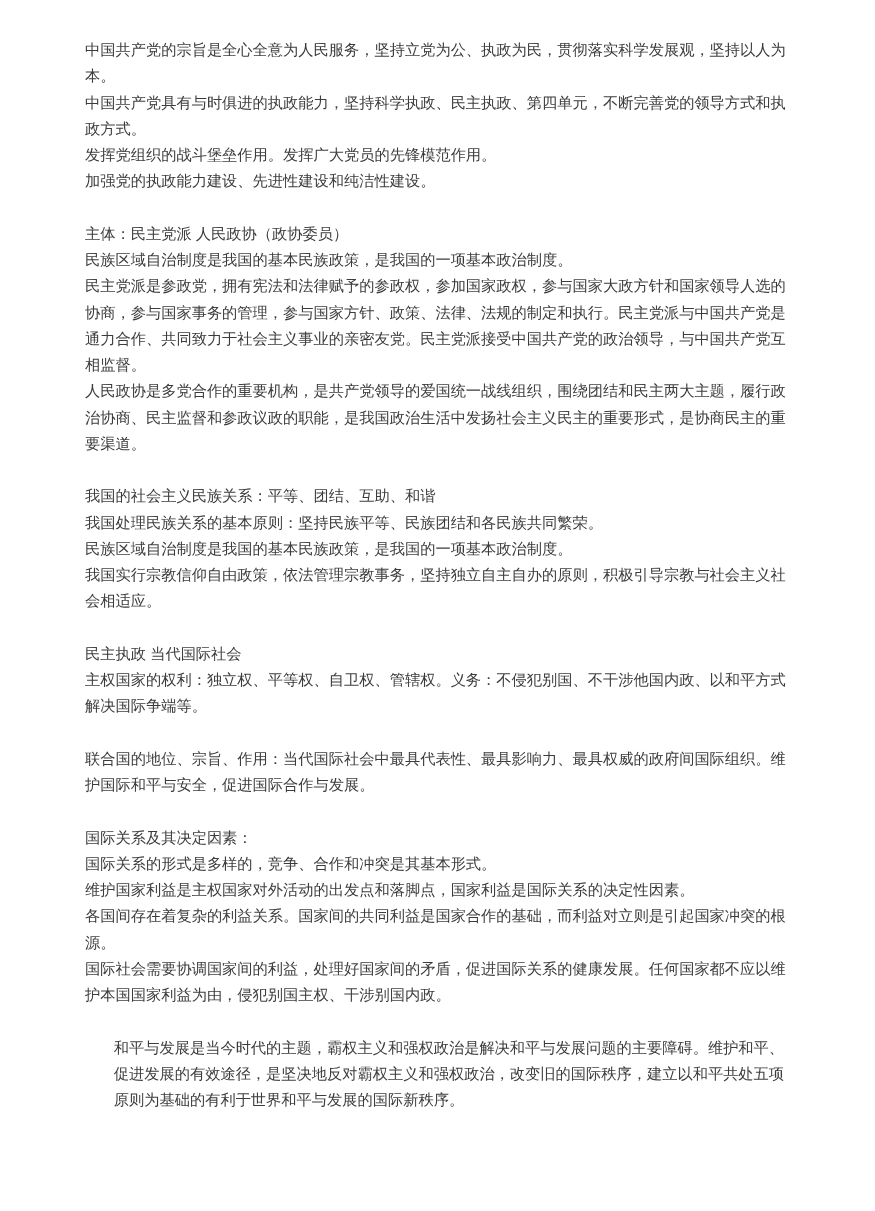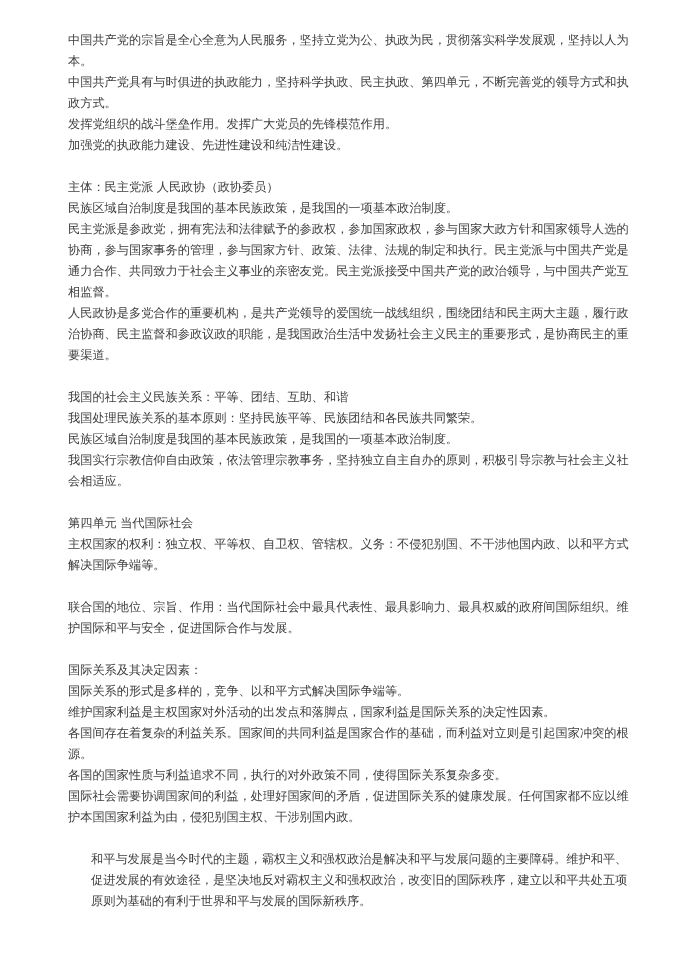--- a/index.html
+++ b/index.html
@@ -59,31 +59,30 @@
         <p>民主党派是参政党，拥有宪法和法律赋予的参政权，参加国家政权，参与国家大政方针和国家领导人选的协商，参与国家事务的管理，参与国家方针、政策、法律、法规的制定和执行。民主党派与中国共产党是通力合作、共同致力于社会主义事业的亲密友党。民主党派接受中国共产党的政治领导，与中国共产党互相监督。</p>
         <p>人民政协是多党合作的重要机构，是共产党领导的爱国统一战线组织，围绕团结和民主两大主题，履行政治协商、民主监督和参政议政的职能，是我国政治生活中发扬社会主义民主的重要形式，是协商民主的重要渠道。</p>
       </section>
       <section>
         <p>我国的社会主义民族关系：平等、团结、互助、和谐</p>
         <p>我国处理民族关系的基本原则：坚持民族平等、民族团结和各民族共同繁荣。</p>
         <p>民族区域自治制度是我国的基本民族政策，是我国的一项基本政治制度。</p>
         <p>我国实行宗教信仰自由政策，依法管理宗教事务，坚持独立自主自办的原则，积极引导宗教与社会主义社会相适应。</p>
       </section>
       <section>
-        <p>第四单元 当代国际社会</p>
+        <p>民主执政 当代国际社会</p>
         <p>主权国家的权利：独立权、平等权、自卫权、管辖权。义务：不侵犯别国、不干涉他国内政、以和平方式解决国际争端等。</p>
       </section>
       <section>
         <p>联合国的地位、宗旨、作用：当代国际社会中最具代表性、最具影响力、最具权威的政府间国际组织。维护国际和平与安全，促进国际合作与发展。</p>
       </section>
       <section>
         <p>国际关系及其决定因素：</p>
-        <p>国际关系的形式是多样的，竞争、以和平方式解决国际争端等。</p>
+        <p>国际关系的形式是多样的，竞争、合作和冲突是其基本形式。</p>
         <p>维护国家利益是主权国家对外活动的出发点和落脚点，国家利益是国际关系的决定性因素。</p>
         <p>各国间存在着复杂的利益关系。国家间的共同利益是国家合作的基础，而利益对立则是引起国家冲突的根源。</p>
-        <p>各国的国家性质与利益追求不同，执行的对外政策不同，使得国际关系复杂多变。</p>
         <p>国际社会需要协调国家间的利益，处理好国家间的矛盾，促进国际关系的健康发展。任何国家都不应以维护本国国家利益为由，侵犯别国主权、干涉别国内政。</p>
       </section>
       <section>
         <p>和平与发展是当今时代的主题，霸权主义和强权政治是解决和平与发展问题的主要障碍。维护和平、促进发展的有效途径，是坚决地反对霸权主义和强权政治，改变旧的国际秩序，建立以和平共处五项原则为基础的有利于世界和平与发展的国际新秩序。</p>
       </section>
     </main>
 </div>
 
 </body></html>

